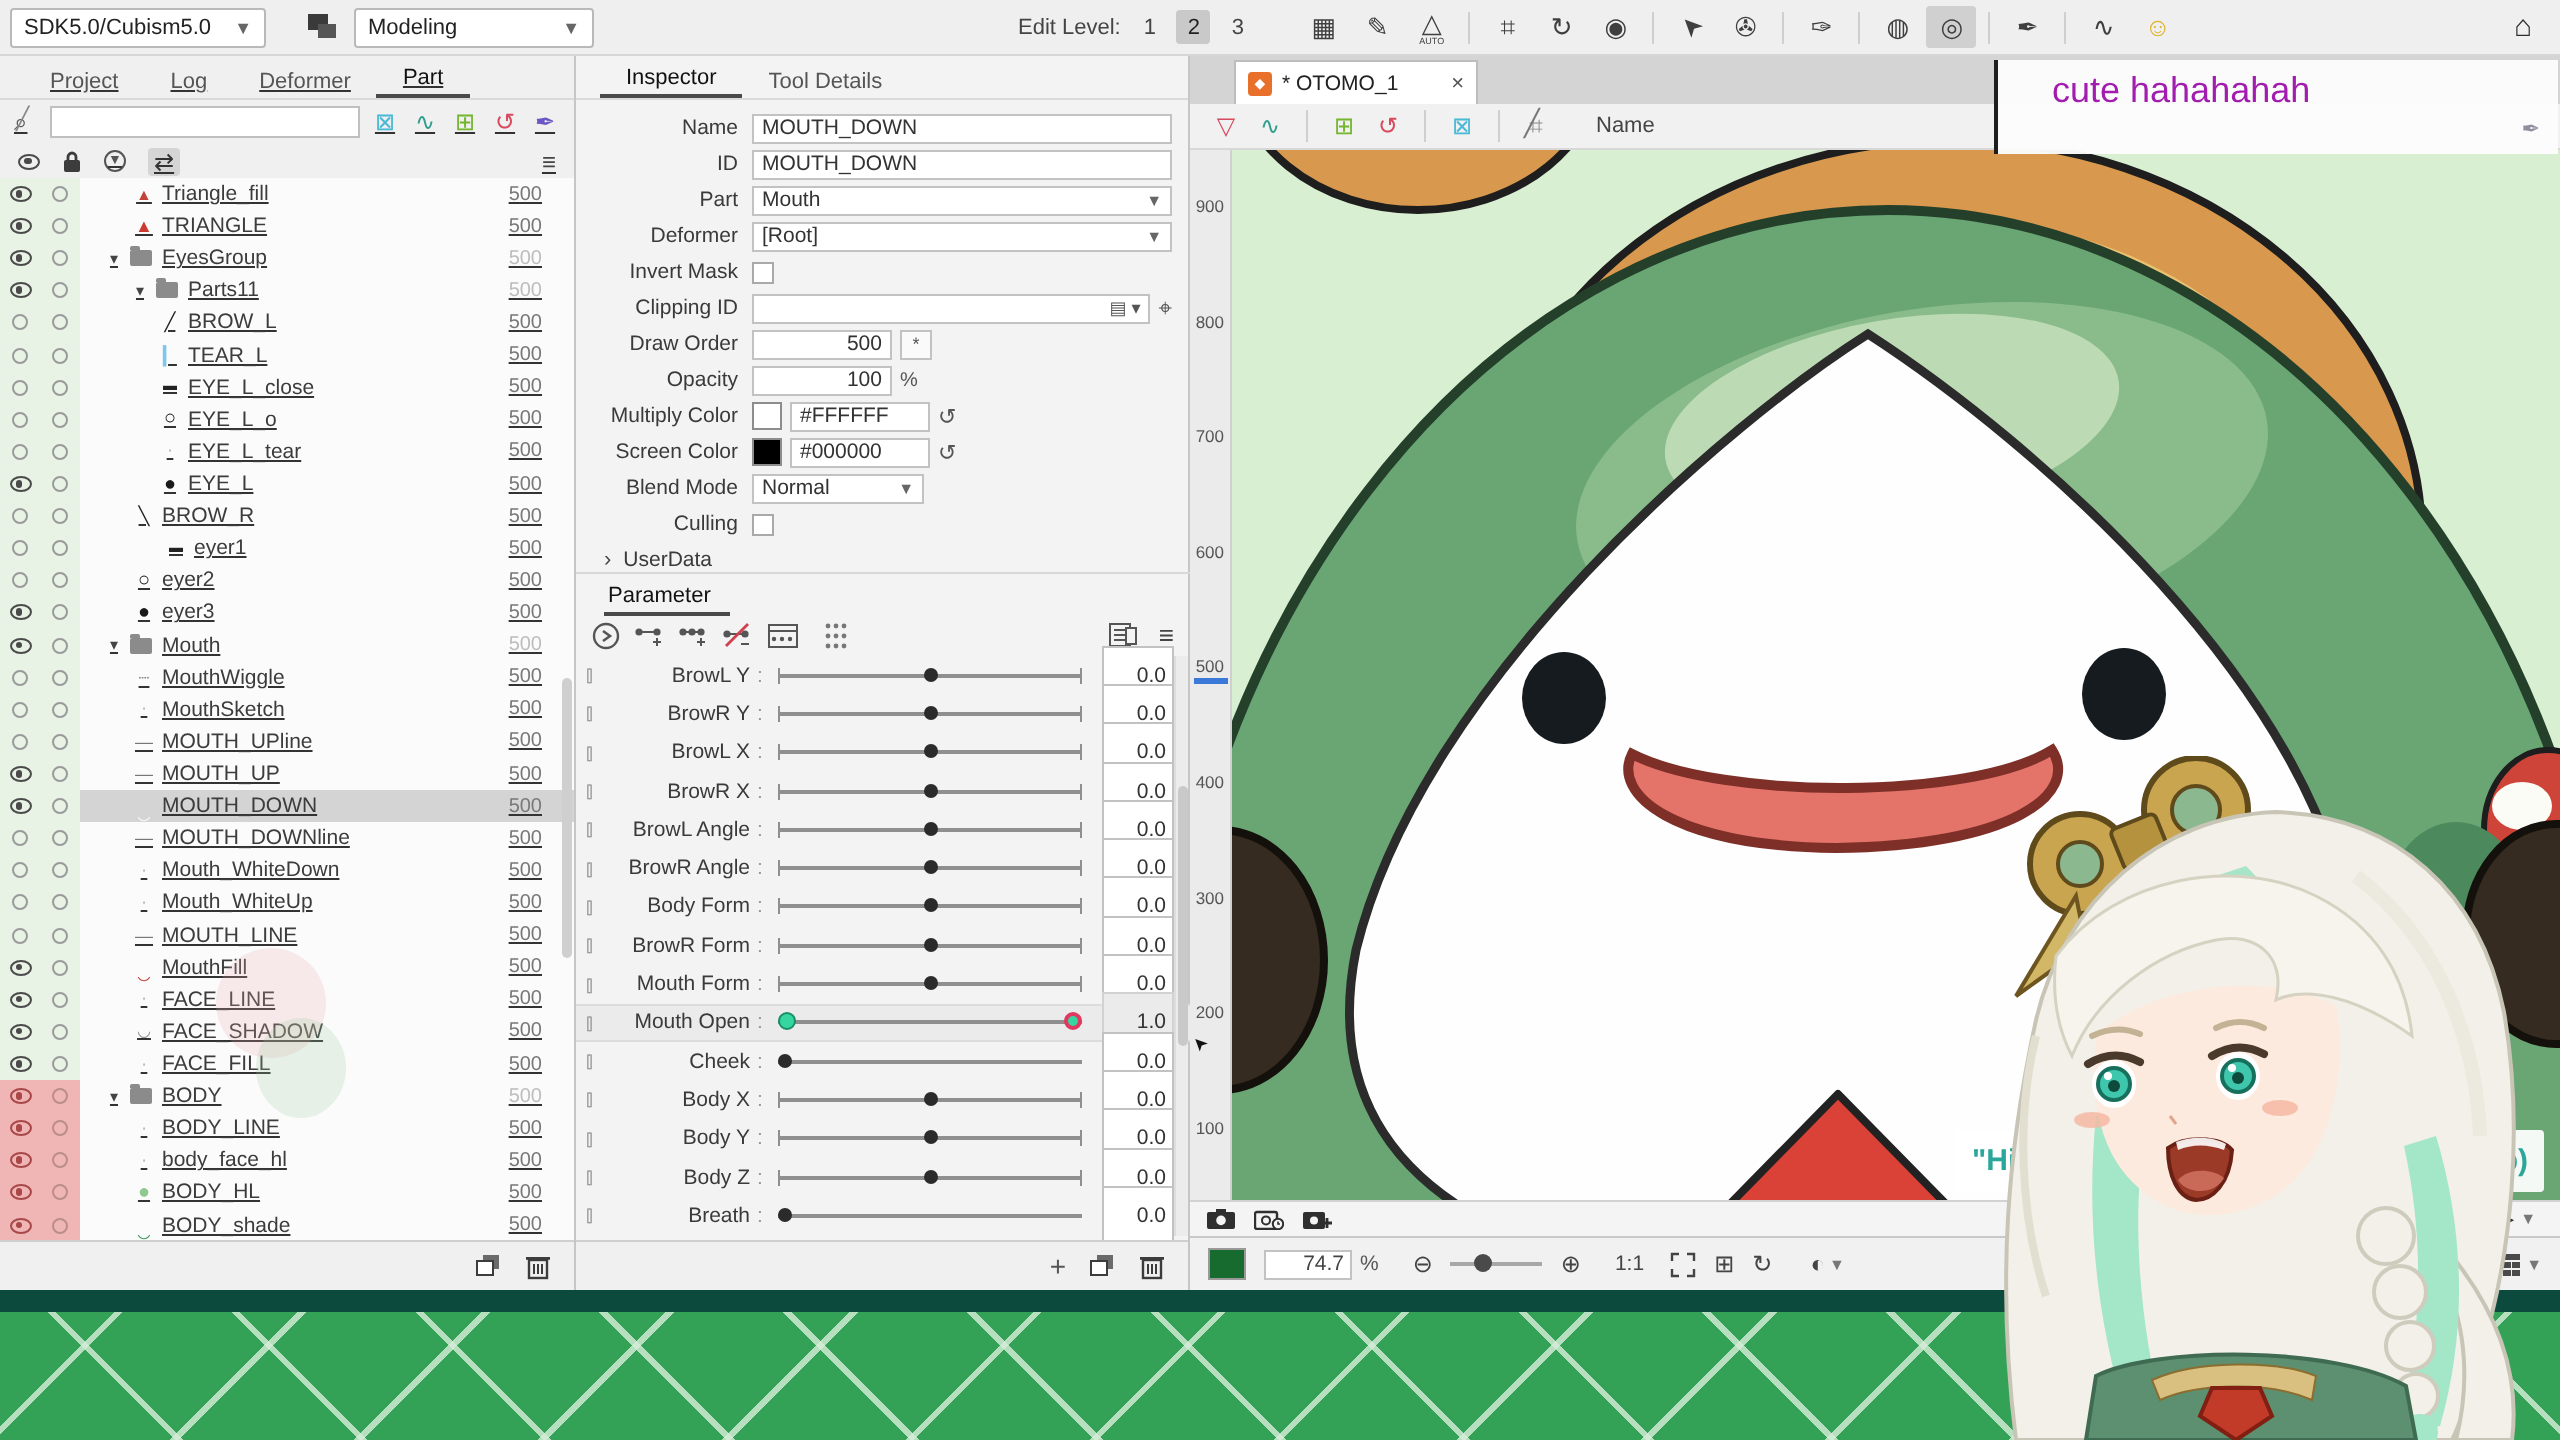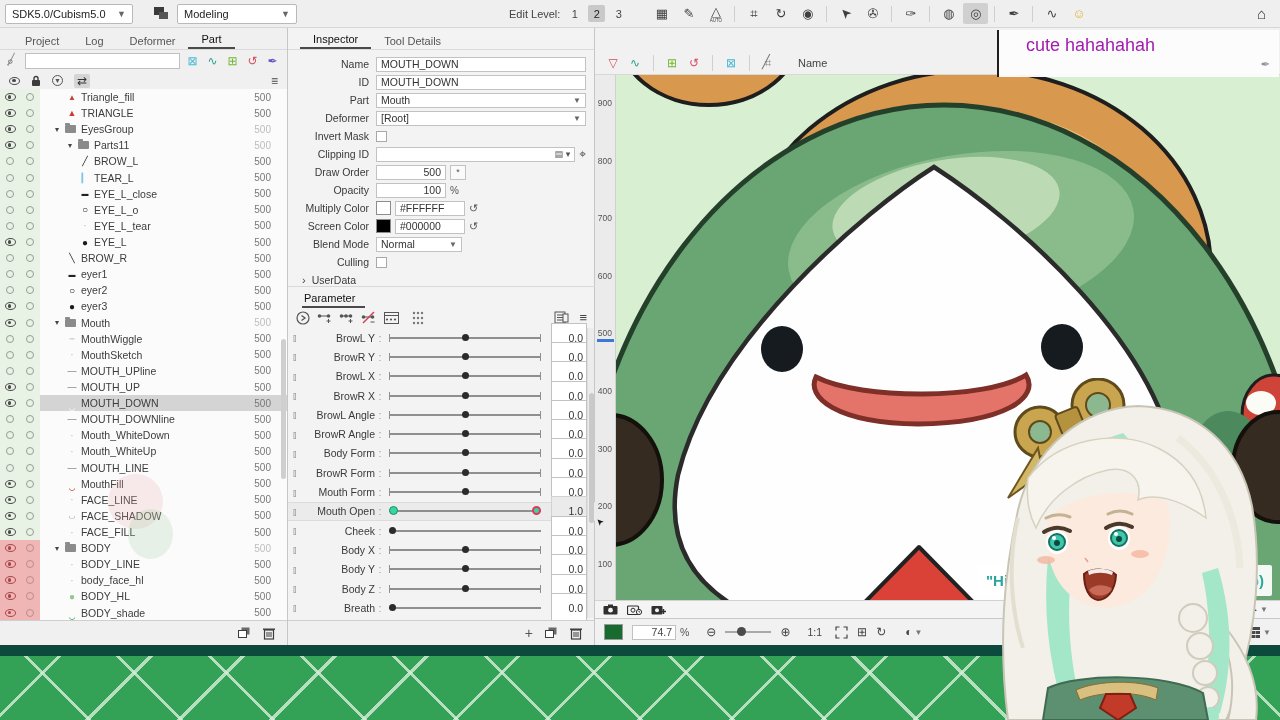--- a/index.html
+++ b/index.html
@@ -14,21 +14,21 @@
 #editlevel{display:flex;align-items:center;gap:6px;margin-left:212px;font-size:11px;color:#444;}
 .lvl{width:17px;height:17px;display:flex;align-items:center;justify-content:center;border-radius:2px;color:#444;}
 .lvl.active{background:#c9c9c9;color:#222;}
 #toptools{display:flex;align-items:center;margin-left:22px;gap:2px;}
 .ticonbtn{width:25px;height:21px;display:flex;flex-direction:column;align-items:center;justify-content:center;font-size:13px;color:#3f3f3f;border-radius:2px;position:relative;}
 .ticonbtn.active{background:#d0d0d0;}
 .ticonbtn .sub{font-size:4.5px;line-height:4px;color:#3f3f3f;}
 .tsep{width:1px;height:16px;background:#cfcfcf;margin:0 4px;}
 #home-icon{margin-left:auto;margin-right:14px;font-size:15px;color:#2d2d2d;}
 
-#leftpanel{position:absolute;left:0;top:28px;width:288px;height:617px;background:#f0f0f0;border-right:1px solid #c6c6c6;}
+#leftpanel{position:absolute;left:0;top:28px;width:288px;height:617px;background:#f0f0f0;border-right:1px solid #c6c6c6;text-decoration:underline;}
 .ltabs{display:flex;height:22px;align-items:flex-end;padding-left:12px;border-bottom:1px solid #dadada;}
 .ltab{padding:3px 13px 2px;font-size:11px;color:#555;}
 .ltab.active{border-bottom:2px solid #4a4a4a;color:#111;}
 .searchrow{display:flex;align-items:center;height:22px;padding:0 7px;gap:5px;}
 .noSearch{position:relative;font-size:12px;color:#555;width:13px;}
 .noSearch::after{content:"╱";position:absolute;left:1px;top:-1px;font-size:11px;color:#888;}
 input.search{flex:1;height:16px;border:1px solid #c0c0c0;background:#fff;font-size:10px;padding:0 3px;}
 .srow-icon{font-size:12px;width:15px;text-align:center;}
 .filterrow{display:flex;align-items:center;height:17px;padding:0 9px;gap:11px;}
 .fmenu{margin-left:auto;font-size:12px;color:#444;}
@@ -389,21 +389,21 @@
           <span class="tval">500</span>
         </div>
       </div>
       <div class="trow">
         <span class="tcell">
           <span class="circ"></span>
         </span>
         <span class="tcell">
           <span class="circ"></span>
         </span>
-        <div class="tcontent" style="padding-left: 25px;">
+        <div class="tcontent" style="padding-left: 41px;">
           <span class="ticon" style="color: rgb(34, 34, 34); font-size: 7px;">▬</span>
           <span class="tname">eyer1</span>
           <span class="tval">500</span>
         </div>
       </div>
       <div class="trow">
         <span class="tcell">
           <span class="circ"></span>
         </span>
         <span class="tcell">
@@ -1053,20 +1053,27 @@
           <line x1="0" y1="2.2" x2="12" y2="2.2" stroke="#3c3c3c" stroke-width="1.4"></line>
           <line x1="4" y1="5" x2="4" y2="10" stroke="#3c3c3c"></line>
           <line x1="6" y1="5" x2="6" y2="10" stroke="#3c3c3c"></line>
           <line x1="8" y1="5" x2="8" y2="10" stroke="#3c3c3c"></line>
         </svg>
       </span>
   </div>
 </div>
 
 <div id="canvaspanel">
+  <div id="ctabbar">
+    <div id="ctab">
+      <span class="ctabicon">◆</span>
+      <span class="title">* OTOMO_1</span>
+      <span class="close">×</span>
+    </div>
+  </div>
   <div id="ctoolbar">
     <span id="ctools" style="display:flex;align-items:center;gap:6px;">
         <span class="cicon" style="color: rgb(216, 74, 94);">▽</span>
         <span class="cicon" style="color: rgb(47, 159, 141);">∿</span>
         <span class="tsep"></span>
         <span class="cicon" style="color: rgb(116, 182, 46);">⊞</span>
         <span class="cicon" style="color: rgb(216, 74, 94);">↺</span>
         <span class="tsep"></span>
         <span class="cicon" style="color: rgb(73, 185, 214);">⊠</span>
         <span class="tsep"></span>

